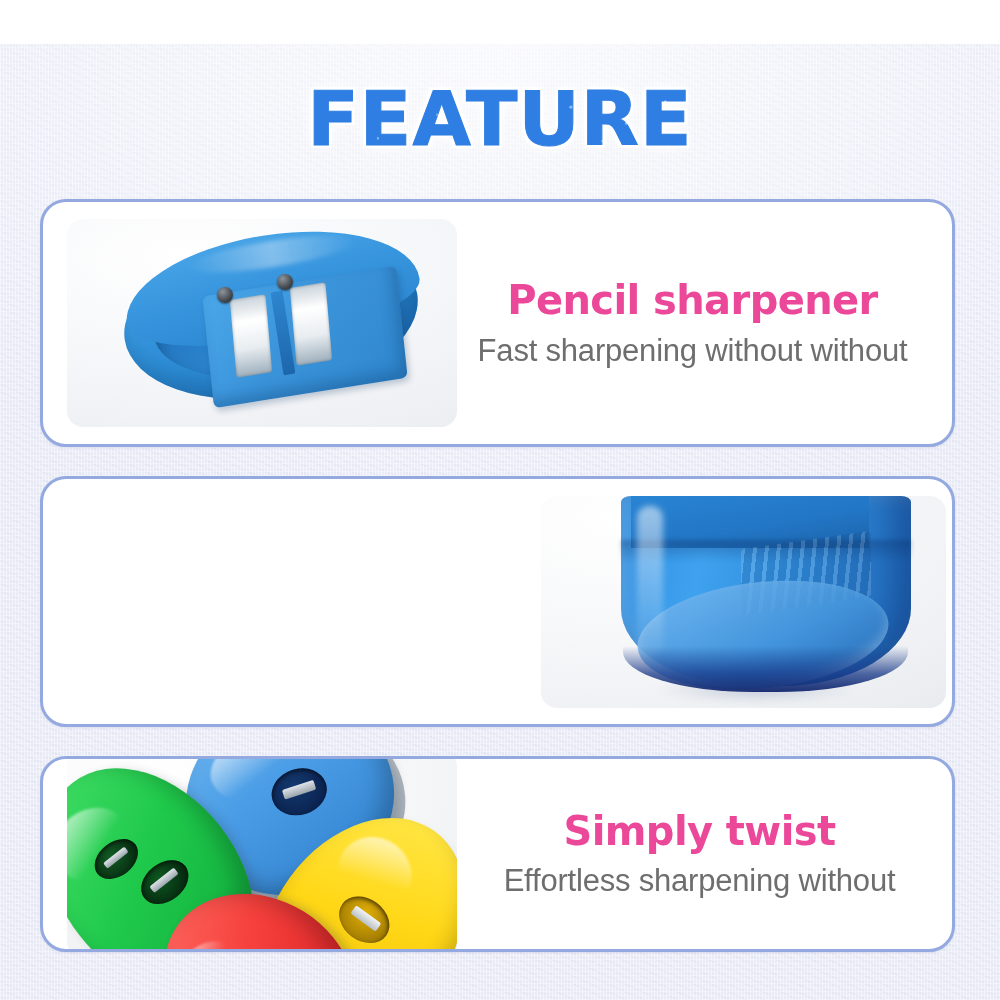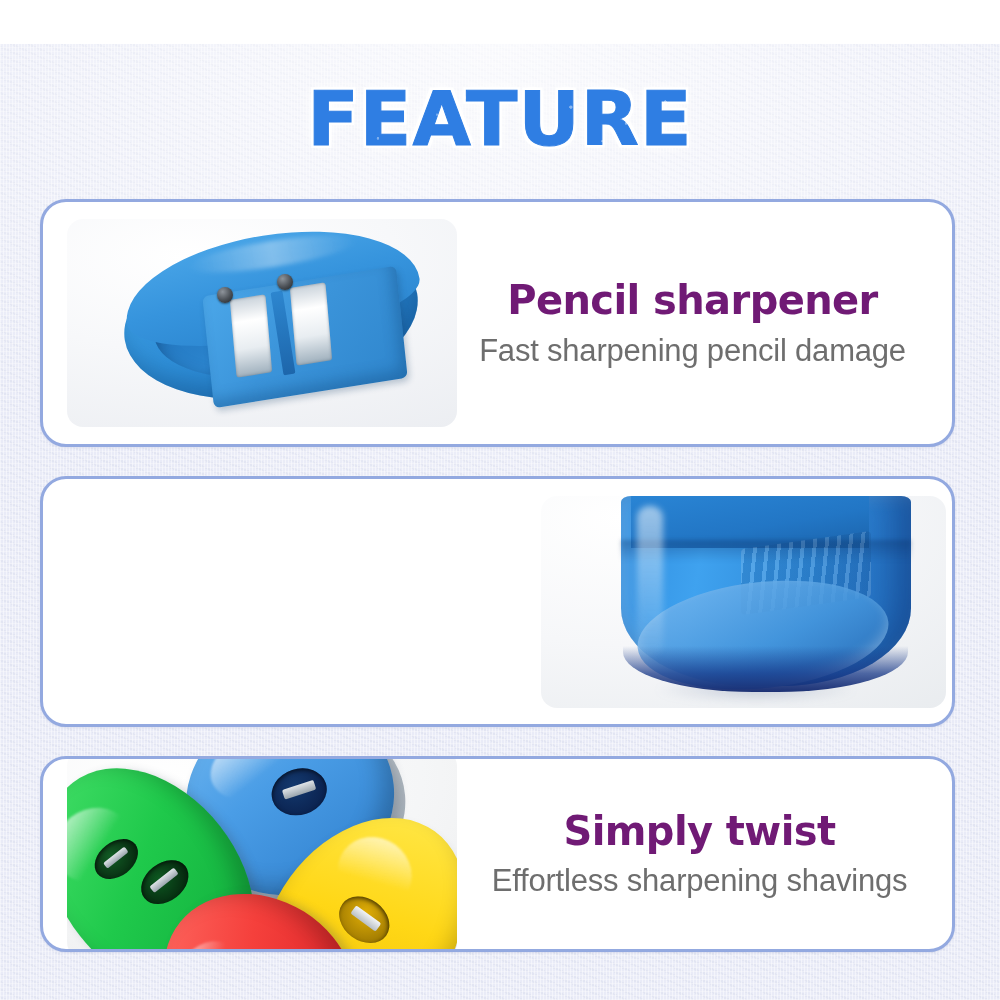--- a/index.html
+++ b/index.html
@@ -123,21 +123,21 @@
     flex:1 1 auto;
     padding:0 26px;
     text-align:center;
   }
   .heading{
     font-family:"DejaVu Sans", sans-serif;
     font-weight:bold;
     font-size:40px;
     line-height:48px;
     letter-spacing:-0.6px;
-    color:#701a75;
+    color:#ec4899;
     white-space:nowrap;
   }
   .body{
     margin-top:7px;
     font-family:"Liberation Sans", sans-serif;
     font-weight:normal;
     font-size:31px;
     line-height:40px;
     color:#6e6e6e;
     letter-spacing:-0.2px;
@@ -360,21 +360,21 @@
       <div class="slot s1"></div>
       <div class="slot s2"></div>
       <div class="divider"></div>
       <div class="screw c1"></div>
       <div class="screw c2"></div>
       <div class="highlight"></div>
     </div>
 
     <div class="text">
       <div class="heading">Pencil sharpener</div>
-      <div class="body">Fast sharpening pencil damage</div>
+      <div class="body">Fast sharpening without without</div>
     </div>
 
   </div>
 
   <div class="card reverse" id="card-2">
 
     <div class="photo ph2">
       <div class="shadow2"></div>
       <div class="body-cyl"></div>
       <div class="lid"></div>
@@ -424,18 +424,18 @@
       </div>
 
       <div class="oval ov-red">
         <div class="hole h1"></div>
         <div class="gl"></div>
       </div>
     </div>
 
     <div class="text">
       <div class="heading">Simply twist</div>
-      <div class="body">Effortless sharpening shavings</div>
+      <div class="body">Effortless sharpening without</div>
     </div>
 
   </div>
 
 </div>
 
 </body></html>

